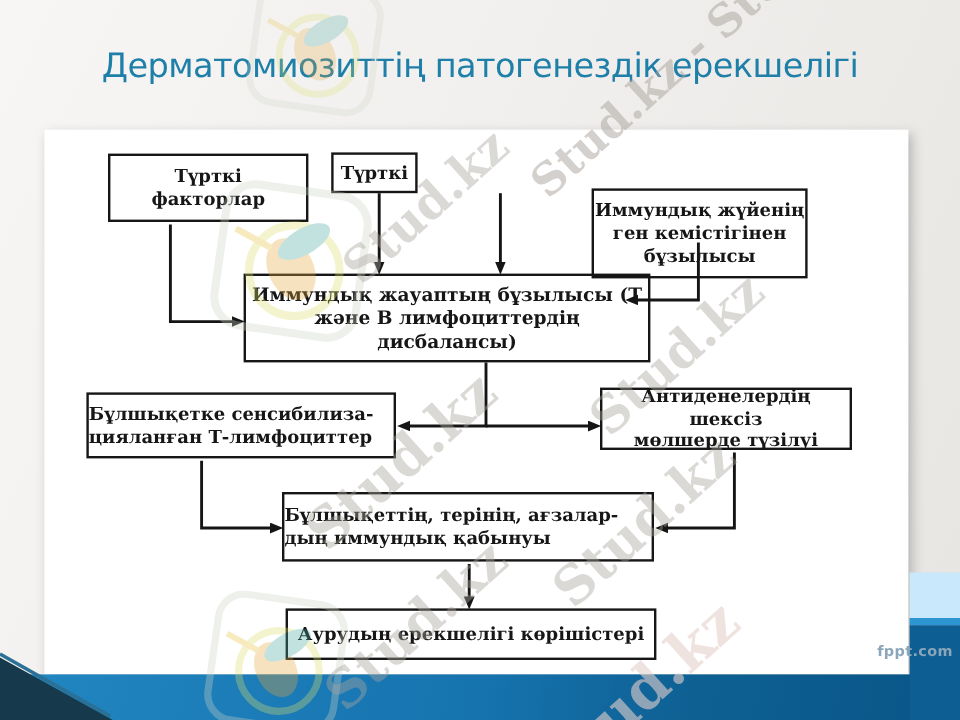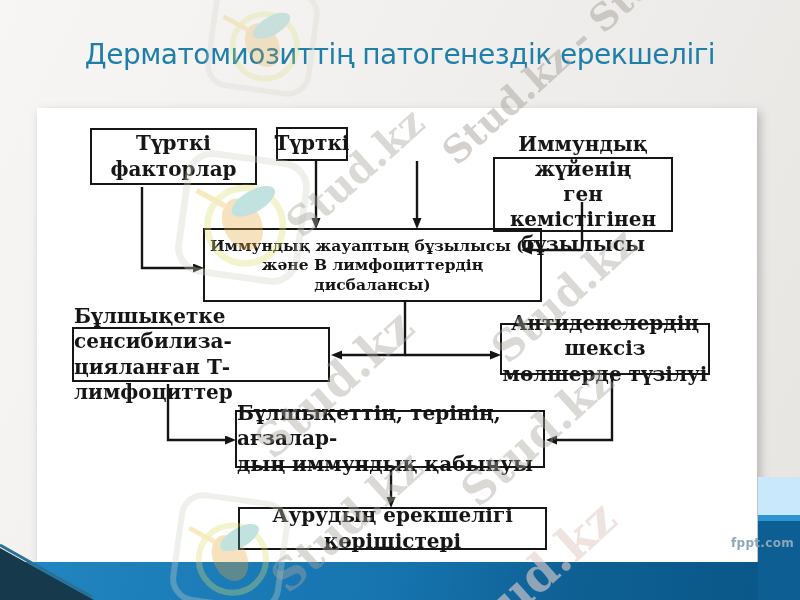--- a/index.html
+++ b/index.html
@@ -12,21 +12,21 @@
     position:absolute;left:0;right:0;top:40px;margin:0;text-align:center;
     font:400 28px/1.1 "DejaVu Sans",sans-serif;color:#1e7fa9;letter-spacing:-0.5px;
   }
   .panel{
     position:absolute;left:37px;top:108px;width:720px;height:454px;background:#ffffff;
     box-shadow:3px 4px 9px rgba(80,80,80,.35);z-index:1;
   }
   .box{
     position:absolute;z-index:3;box-sizing:border-box;border:2px solid #161616;
     color:#161616;background:transparent;
-    font-family:"DejaVu Serif",serif;font-weight:bold;font-size:20px;line-height:1.26;
+    font-family:"DejaVu Serif",serif;font-weight:bold;font-size:15px;line-height:1.26;
     display:flex;align-items:center;justify-content:center;text-align:center;
     white-space:pre-line;
   }
   .box.left{justify-content:flex-start;text-align:left;padding-left:0;}
   .n1{left:90px;top:128px;width:167px;height:57px;}
   .n2{left:276px;top:127px;width:72px;height:34px;}
   .n3{left:388px;top:127px;width:62px;height:34px;}
   .n4{left:493px;top:125px;width:180px;height:75px;margin-top:32px;}
   .n5{left:203px;top:228px;width:339px;height:74px;font-size:15.5px;}
   .n6{left:72px;top:327px;width:258px;height:55px;}

